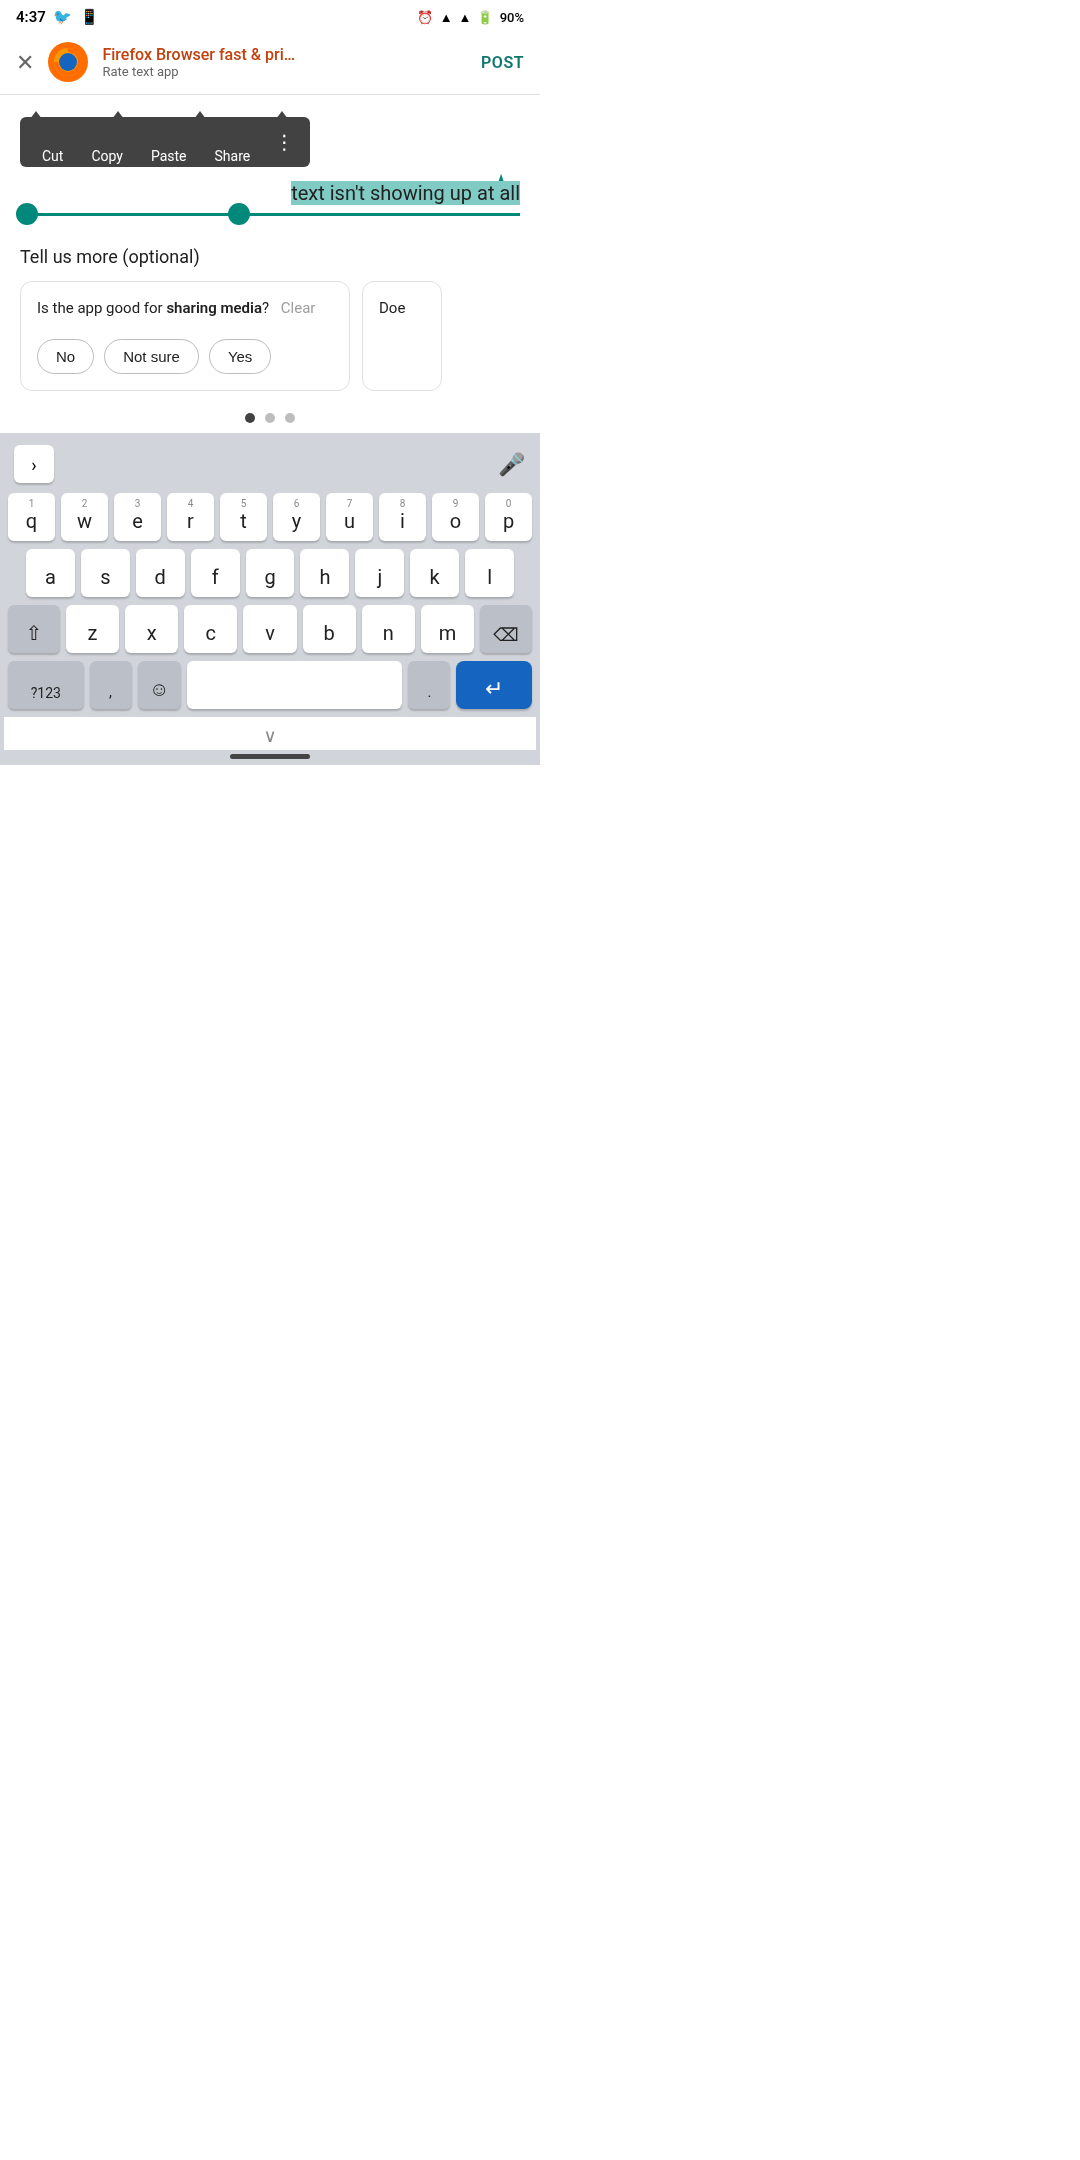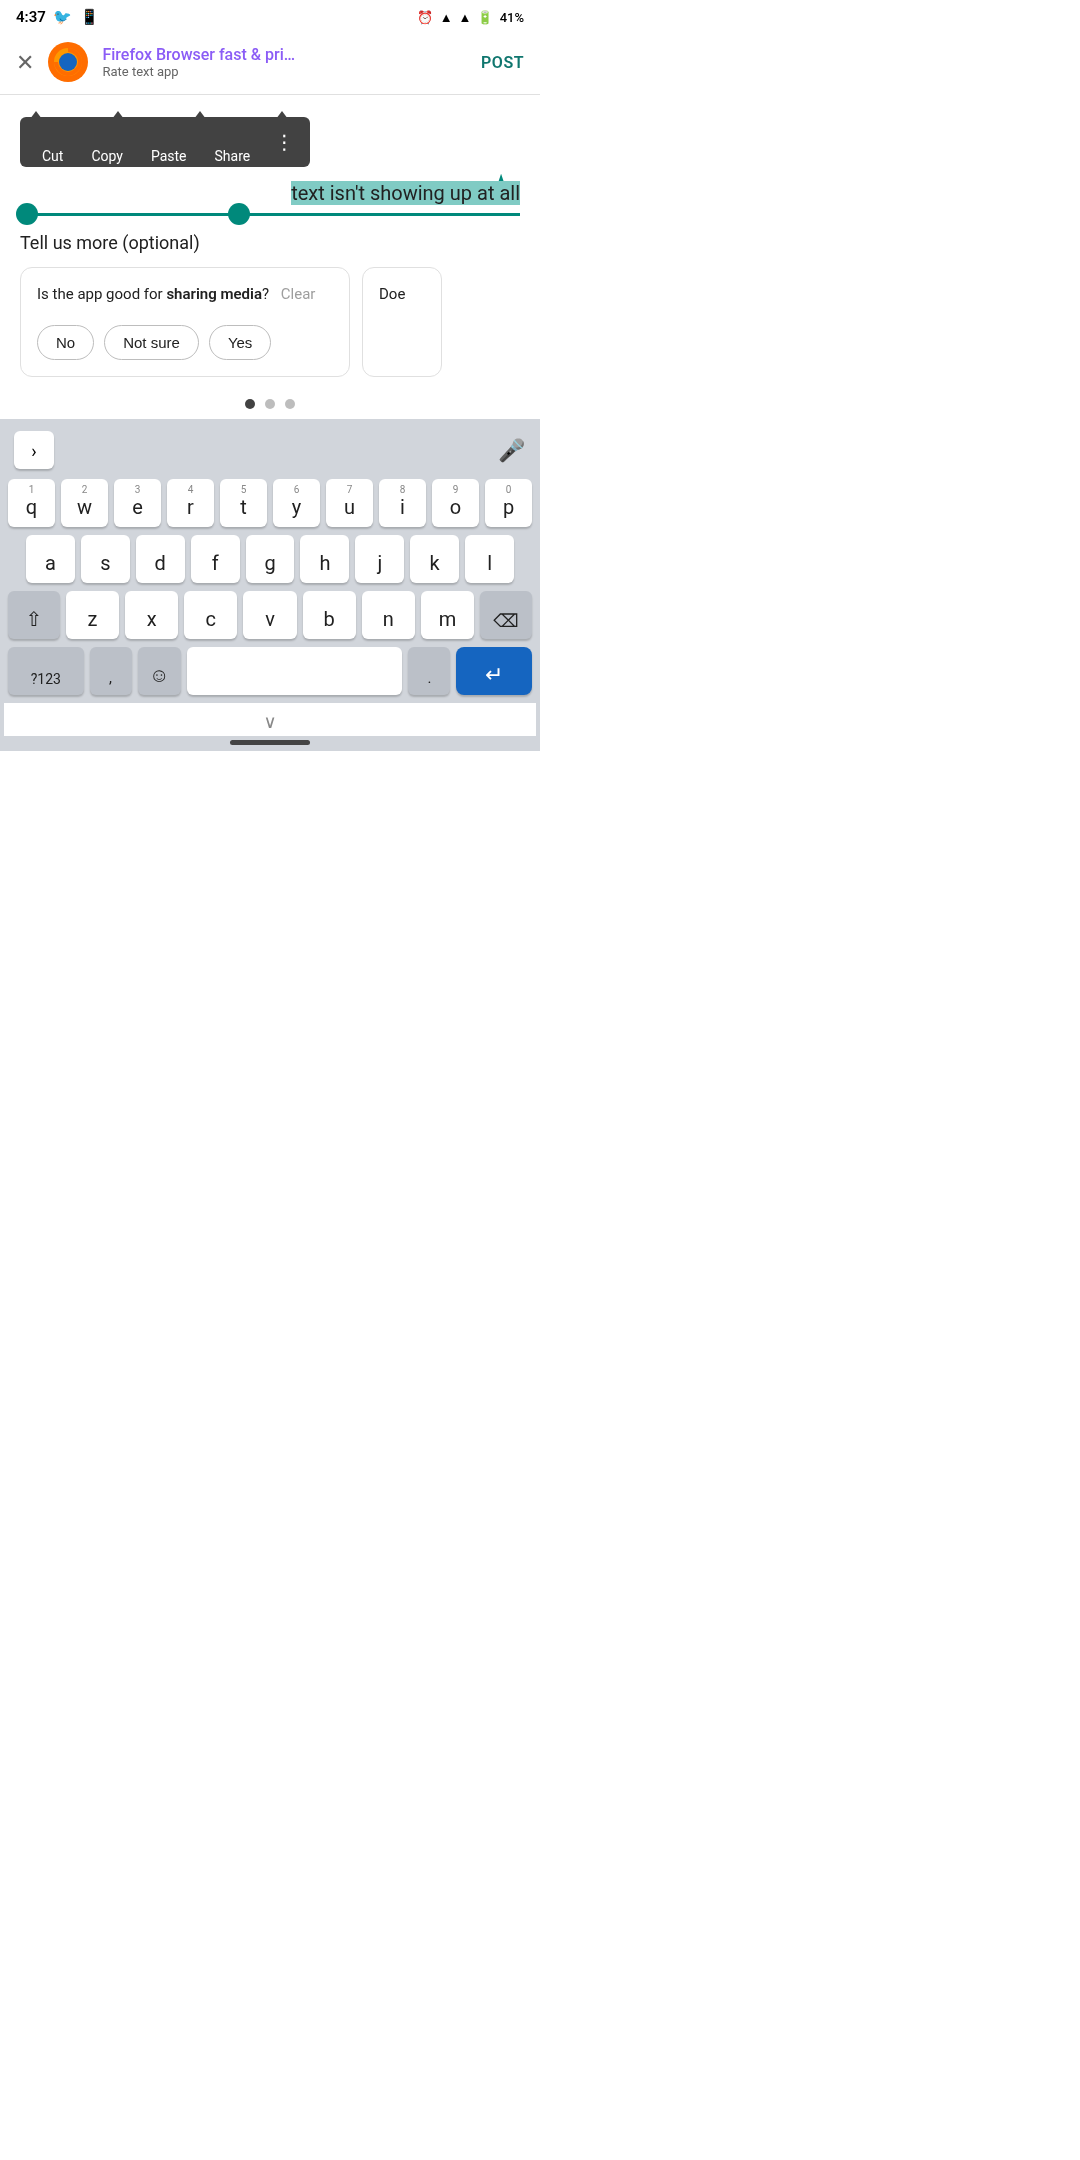--- a/index.html
+++ b/index.html
@@ -54,21 +54,21 @@
       width: 44px;
       height: 44px;
       margin-right: 12px;
     }
     .app-info {
       flex: 1;
     }
     .app-name {
       font-size: 16px;
       font-weight: 500;
-      color: #8b5cf6;
+      color: #c2410c;
     }
     .app-subtitle {
       font-size: 13px;
       color: #666;
     }
     .post-btn {
       font-size: 16px;
       font-weight: 600;
       color: #0f766e;
       cursor: pointer;
@@ -175,21 +175,21 @@
       right: 20px;
       top: 70px;
     }
     .star-icon {
       font-size: 42px;
       color: #00897B;
     }
 
     
     .tell-more-section {
-      padding: 16px 20px 0;
+      padding: 30px 20px 0;
     }
     .tell-more-label {
       font-size: 18px;
       color: #212121;
       margin-bottom: 14px;
     }
 
     
     .cards-container {
       display: flex;
@@ -377,21 +377,21 @@
   <div class="status-left">
     <span>4:37</span>
     <span style="font-size:15px;">🐦</span>
     <span style="font-size:15px;">📱</span>
   </div>
   <div class="status-right">
     <span>⏰</span>
     <span>▲</span>
     <span>▲</span>
     <span>🔋</span>
-    <span>41%</span>
+    <span>90%</span>
   </div>
 </div>
 
 <div class="app-header">
   <span class="close-btn">✕</span>
 
   <svg class="app-icon" viewBox="0 0 44 44" xmlns="http://www.w3.org/2000/svg">
     <circle cx="22" cy="22" r="20" fill="#FF6D00"></circle>
     <circle cx="22" cy="22" r="14" fill="#FF9800"></circle>
     <circle cx="22" cy="22" r="9" fill="#1565C0"></circle>

